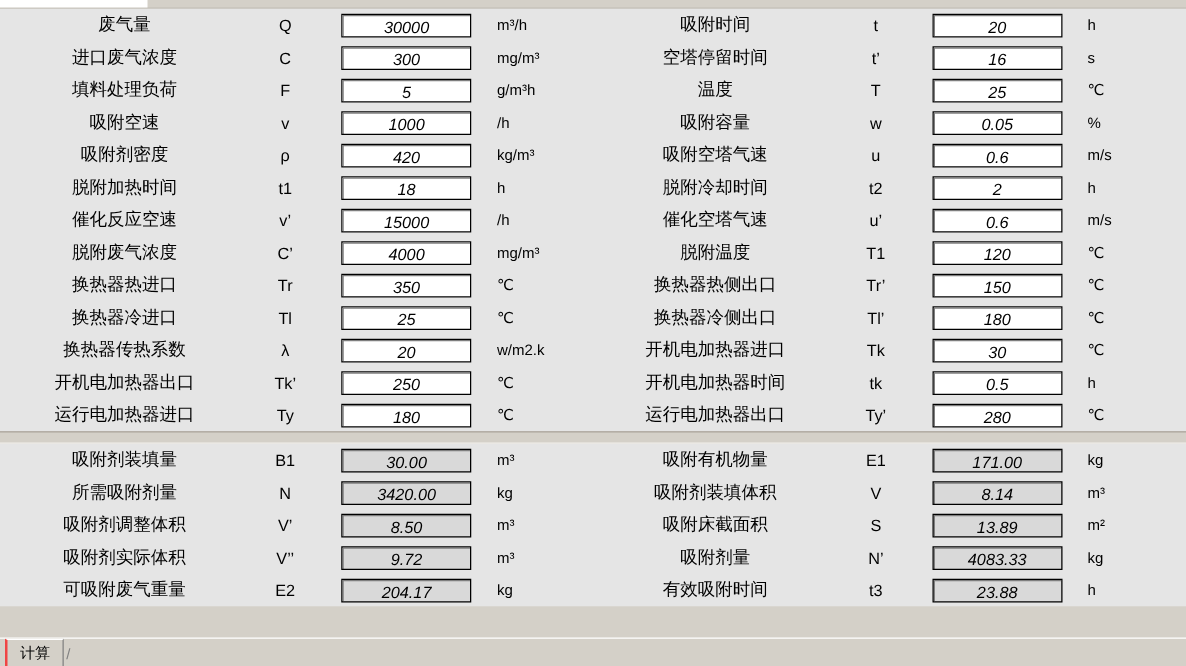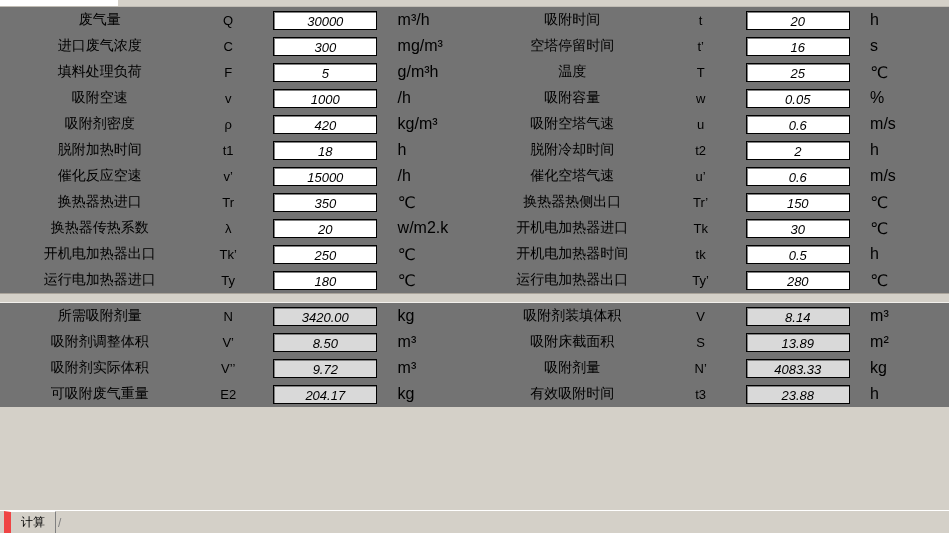--- a/index.html
+++ b/index.html
@@ -18,21 +18,21 @@
     box-sizing:border-box;
     display:flex;flex-direction:column;
   }
   .topstrip{
     height:6px;
     background:#d4d0c8;
     border-bottom:1px solid #c0bcb4;
   }
   .panel{
     flex:0 0 auto;
-    background:#737373;
+    background:#e5e5e5;
     padding:0 2px;
   }
   table.grid{
     border-collapse:collapse;
     width:100%;
     table-layout:fixed;
   }
   table.grid td{
     padding:0;
     height:26px;
@@ -45,21 +45,21 @@
     white-space:nowrap;
     overflow:hidden;
   }
   .sym{
     text-align:center;
     font-size:13px;
     white-space:nowrap;
   }
   .unit{
     text-align:left;
-    font-size:16px;
+    font-size:12px;
     padding-left:6px !important;
     white-space:nowrap;
     color:#000;
   }
   .cellbox{
     margin:0 auto;
     width:104px;
     height:19px;
     line-height:19px;
     text-align:center;
@@ -89,21 +89,21 @@
     height:22px;
     background:#d4d0c8;
     border-top:1px solid #ffffff;
     display:flex;
     align-items:flex-end;
   }
   .tab{
     font-size:12px;
     padding:2px 10px 3px 10px;
     background:#d4d0c8;
-    border-left:7px solid #ef4444;
+    border-left:2px solid #ef4444;
     border-top:1px solid #ffffff;
     border-right:1px solid #808080;
     margin-left:4px;
     position:relative;
     top:1px;
   }
   .tabslash{
     font-size:12px;
     color:#808080;
     padding:0 2px 3px 2px;
@@ -231,30 +231,58 @@
             </td>
             <td class="unit">/h</td>
             <td class="lbl">催化空塔气速</td>
             <td class="sym">u’</td>
             <td>
               <div class="cellbox">0.6</div>
             </td>
             <td class="unit">m/s</td>
           </tr>
           <tr>
+            <td class="lbl">脱附废气浓度</td>
+            <td class="sym">C’</td>
+            <td>
+              <div class="cellbox">4000</div>
+            </td>
+            <td class="unit">mg/m³</td>
+            <td class="lbl">脱附温度</td>
+            <td class="sym">T1</td>
+            <td>
+              <div class="cellbox">120</div>
+            </td>
+            <td class="unit">℃</td>
+          </tr>
+          <tr>
             <td class="lbl">换热器热进口</td>
             <td class="sym">Tr</td>
             <td>
               <div class="cellbox">350</div>
             </td>
             <td class="unit">℃</td>
             <td class="lbl">换热器热侧出口</td>
             <td class="sym">Tr’</td>
             <td>
               <div class="cellbox">150</div>
+            </td>
+            <td class="unit">℃</td>
+          </tr>
+          <tr>
+            <td class="lbl">换热器冷进口</td>
+            <td class="sym">Tl</td>
+            <td>
+              <div class="cellbox">25</div>
+            </td>
+            <td class="unit">℃</td>
+            <td class="lbl">换热器冷侧出口</td>
+            <td class="sym">Tl’</td>
+            <td>
+              <div class="cellbox">180</div>
             </td>
             <td class="unit">℃</td>
           </tr>
           <tr>
             <td class="lbl">换热器传热系数</td>
             <td class="sym">λ</td>
             <td>
               <div class="cellbox">20</div>
             </td>
             <td class="unit">w/m2.k</td>
@@ -306,20 +334,34 @@
           <col class="c-sym">
           <col class="c-val">
           <col class="c-unit">
         <col class="c-lbl">
           <col class="c-sym">
           <col class="c-val">
           <col class="c-unit">
       </colgroup>
       <tbody id="output-rows">
           <tr>
+            <td class="lbl">吸附剂装填量</td>
+            <td class="sym">B1</td>
+            <td>
+              <div class="cellbox out">30.00</div>
+            </td>
+            <td class="unit">m³</td>
+            <td class="lbl">吸附有机物量</td>
+            <td class="sym">E1</td>
+            <td>
+              <div class="cellbox out">171.00</div>
+            </td>
+            <td class="unit">kg</td>
+          </tr>
+          <tr>
             <td class="lbl">所需吸附剂量</td>
             <td class="sym">N</td>
             <td>
               <div class="cellbox out">3420.00</div>
             </td>
             <td class="unit">kg</td>
             <td class="lbl">吸附剂装填体积</td>
             <td class="sym">V</td>
             <td>
               <div class="cellbox out">8.14</div>

